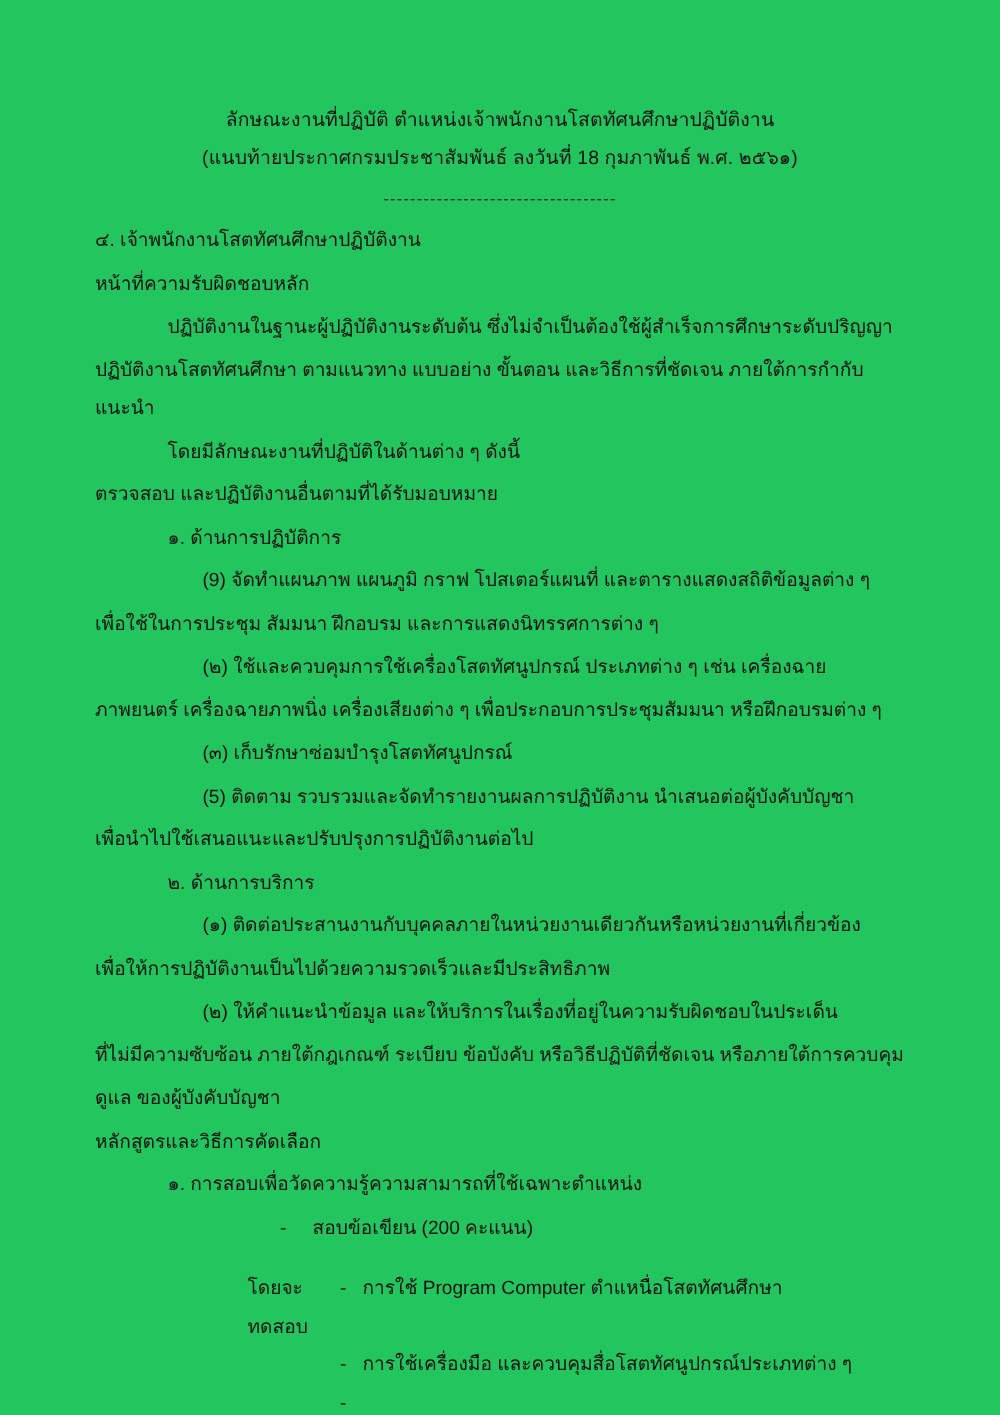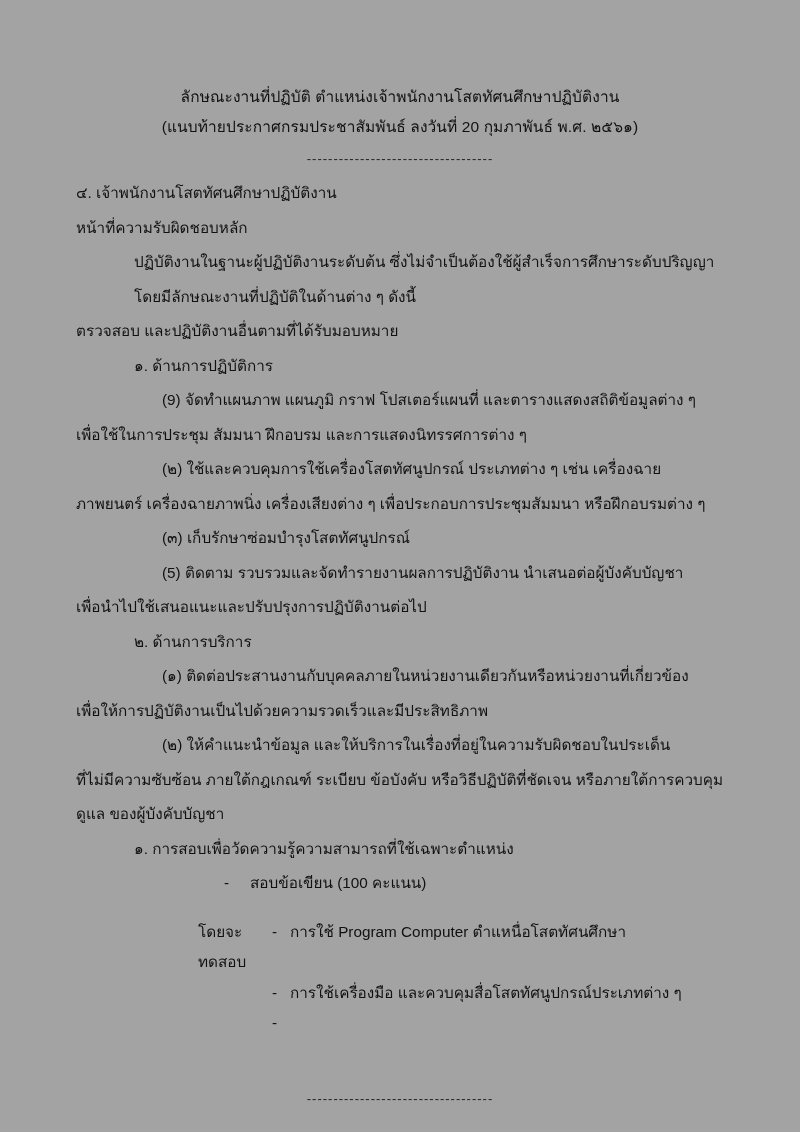--- a/index.html
+++ b/index.html
@@ -13,21 +13,21 @@
     font-family: "Liberation Sans", sans-serif;
     color: #111111;
     position: relative;
     overflow: hidden;
   }
   .page {
     box-sizing: border-box;
     width: 800px;
     height: 1132px;
     padding: 82px 72px 54px 72px;
-    background: #a3a3a3;
+    background: #22c55e;
   }
   .doc-title {
     text-align: center;
     font-size: 15.5px;
     line-height: 30px;
     letter-spacing: 0.1px;
   }
   .doc-subtitle {
     text-align: center;
     font-size: 15.5px;
@@ -99,52 +99,54 @@
     color: #222;
   }
   .spacer-md { height: 12px; }
 </style>
 </head>
 <body>
 
 <div class="page">
 
   <div class="doc-title">ลักษณะงานที่ปฏิบัติ  ตำแหน่งเจ้าพนักงานโสตทัศนศึกษาปฏิบัติงาน</div>
-  <div class="doc-subtitle">(แนบท้ายประกาศกรมประชาสัมพันธ์ ลงวันที่ 20  กุมภาพันธ์  พ.ศ. ๒๕๖๑)</div>
+  <div class="doc-subtitle">(แนบท้ายประกาศกรมประชาสัมพันธ์ ลงวันที่ 18  กุมภาพันธ์  พ.ศ. ๒๕๖๑)</div>
   <div class="rule-dashes">-----------------------------------</div>
 
   <p class="para indent-0">๔.  เจ้าพนักงานโสตทัศนศึกษาปฏิบัติงาน</p>
   <p class="para indent-0">หน้าที่ความรับผิดชอบหลัก</p>
 
   <p class="para indent-1">ปฏิบัติงานในฐานะผู้ปฏิบัติงานระดับต้น ซึ่งไม่จำเป็นต้องใช้ผู้สำเร็จการศึกษาระดับปริญญา</p>
+  <p class="para indent-0">ปฏิบัติงานโสตทัศนศึกษา ตามแนวทาง แบบอย่าง ขั้นตอน และวิธีการที่ชัดเจน ภายใต้การกำกับ แนะนำ</p>
   <p class="para indent-1">โดยมีลักษณะงานที่ปฏิบัติในด้านต่าง ๆ ดังนี้</p>
 
   <p class="para indent-0">ตรวจสอบ และปฏิบัติงานอื่นตามที่ได้รับมอบหมาย</p>
 
   <p class="para indent-1">๑. ด้านการปฏิบัติการ</p>
   <p class="para indent-2">(9)  จัดทำแผนภาพ แผนภูมิ กราฟ โปสเตอร์แผนที่ และตารางแสดงสถิติข้อมูลต่าง ๆ</p>
   <p class="para indent-0">เพื่อใช้ในการประชุม สัมมนา ฝึกอบรม และการแสดงนิทรรศการต่าง ๆ</p>
   <p class="para indent-2">(๒)  ใช้และควบคุมการใช้เครื่องโสตทัศนูปกรณ์ ประเภทต่าง ๆ เช่น เครื่องฉาย</p>
   <p class="para indent-0">ภาพยนตร์ เครื่องฉายภาพนิ่ง เครื่องเสียงต่าง ๆ เพื่อประกอบการประชุมสัมมนา หรือฝึกอบรมต่าง ๆ</p>
   <p class="para indent-2">(๓)  เก็บรักษาซ่อมบำรุงโสตทัศนูปกรณ์</p>
   <p class="para indent-2">(5)  ติดตาม รวบรวมและจัดทำรายงานผลการปฏิบัติงาน นำเสนอต่อผู้บังคับบัญชา</p>
   <p class="para indent-0">เพื่อนำไปใช้เสนอแนะและปรับปรุงการปฏิบัติงานต่อไป</p>
 
   <p class="para indent-1">๒. ด้านการบริการ</p>
   <p class="para indent-2">(๑)  ติดต่อประสานงานกับบุคคลภายในหน่วยงานเดียวกันหรือหน่วยงานที่เกี่ยวข้อง</p>
   <p class="para indent-0">เพื่อให้การปฏิบัติงานเป็นไปด้วยความรวดเร็วและมีประสิทธิภาพ</p>
   <p class="para indent-2">(๒)  ให้คำแนะนำข้อมูล และให้บริการในเรื่องที่อยู่ในความรับผิดชอบในประเด็น</p>
   <p class="para indent-0">ที่ไม่มีความซับซ้อน ภายใต้กฎเกณฑ์ ระเบียบ ข้อบังคับ หรือวิธีปฏิบัติที่ชัดเจน หรือภายใต้การควบคุม</p>
   <p class="para indent-0">ดูแล ของผู้บังคับบัญชา</p>
 
+  <p class="para indent-0">หลักสูตรและวิธีการคัดเลือก</p>
   <p class="para indent-1">๑.  การสอบเพื่อวัดความรู้ความสามารถที่ใช้เฉพาะตำแหน่ง</p>
 
   <div class="dash-row">
     <span class="dash">-</span>
-    <span class="txt">สอบข้อเขียน (100 คะแนน)</span>
+    <span class="txt">สอบข้อเขียน (200 คะแนน)</span>
   </div>
 
   <div class="list-row">
     <span class="lead">โดยจะทดสอบ</span>
     <span class="dash">-</span>
     <span class="txt">การใช้ Program Computer ตำแหนื่อโสตทัศนศึกษา</span>
   </div>
   <div class="sub-row">
     <span class="dash">-</span>
     <span class="txt">การใช้เครื่องมือ และควบคุมสื่อโสตทัศนูปกรณ์ประเภทต่าง ๆ</span>

